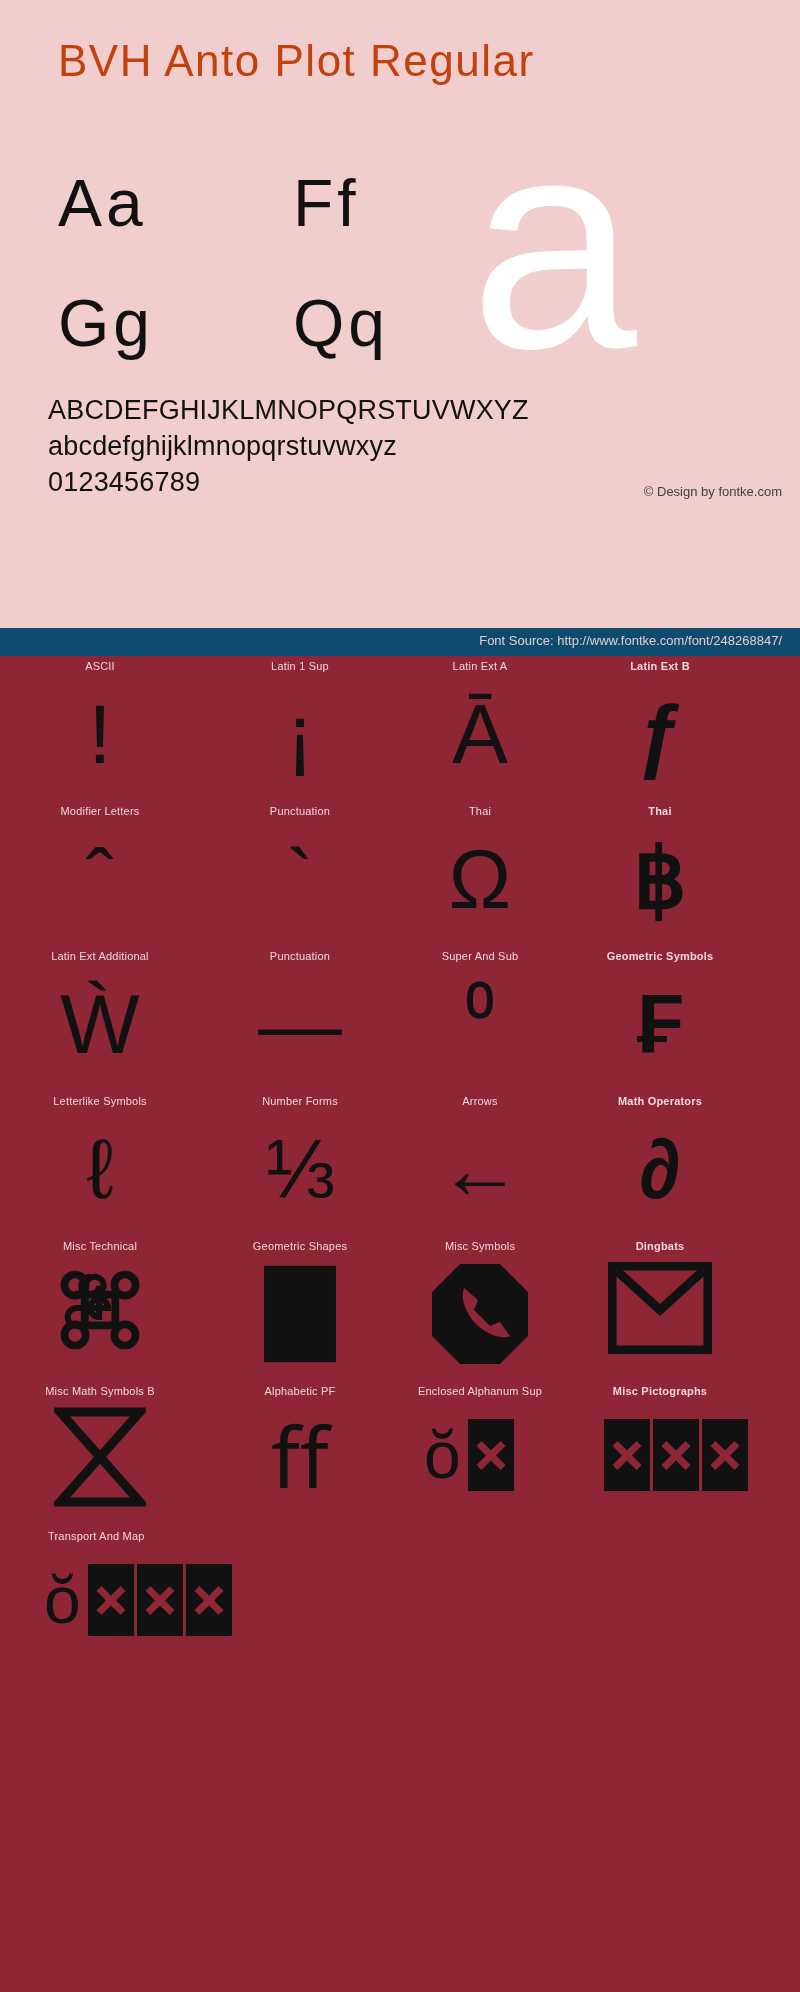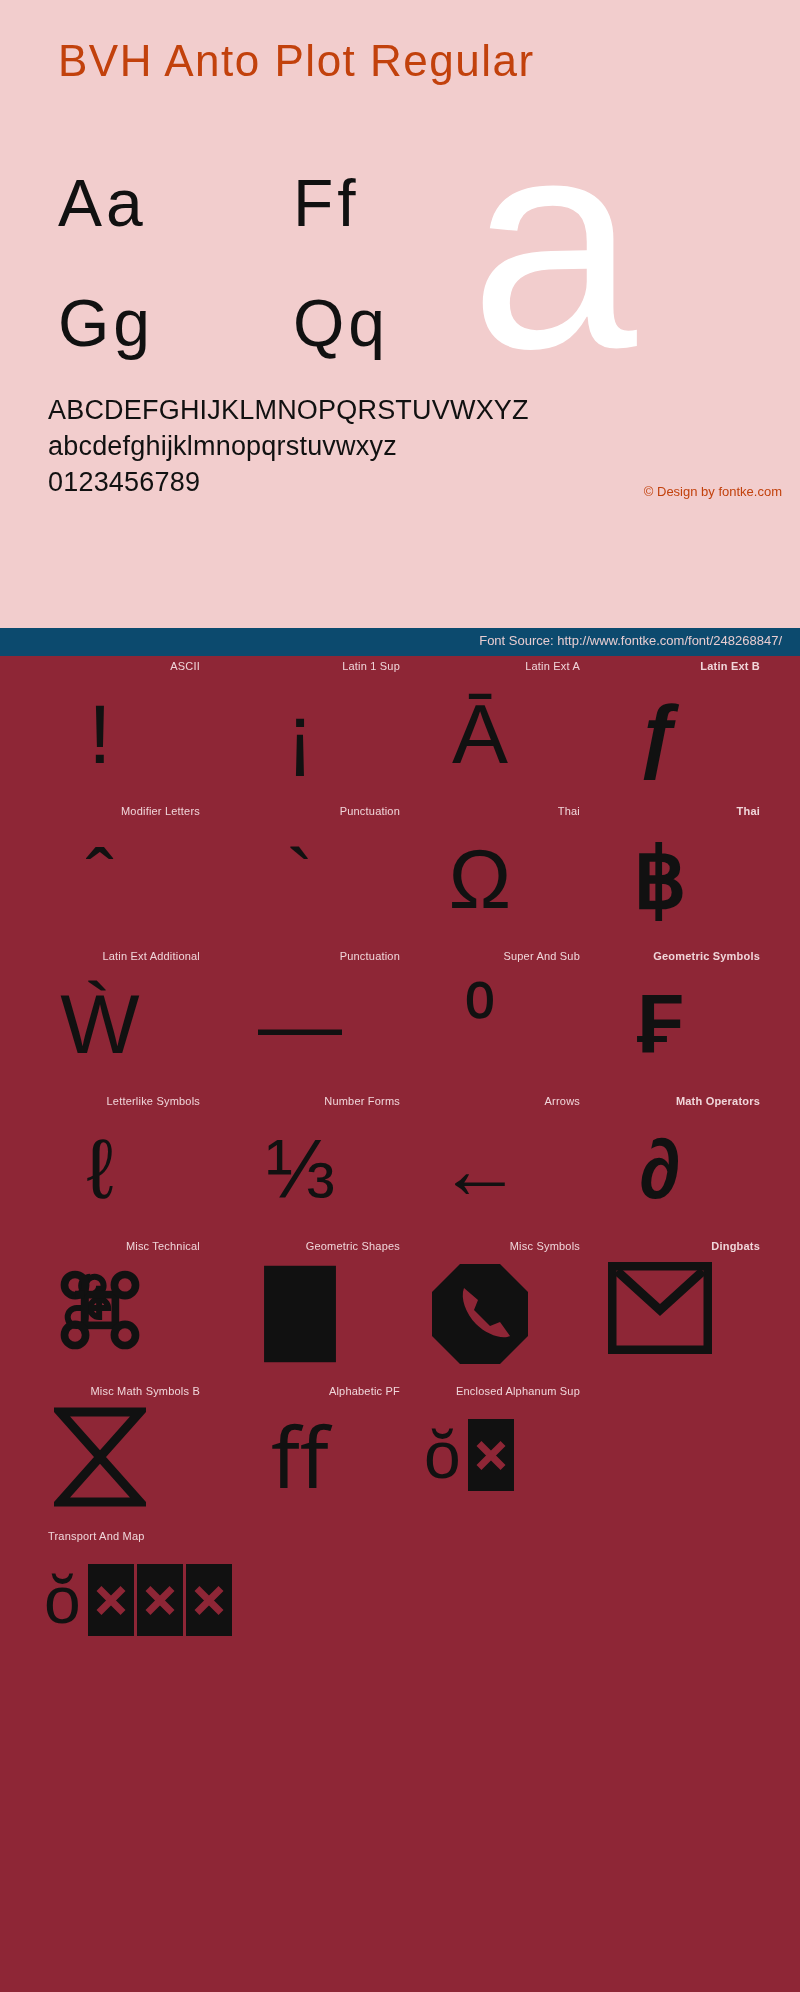--- a/index.html
+++ b/index.html
@@ -88,21 +88,21 @@
     letter-spacing: 0.2px;
     color: #111111;
     white-space: nowrap;
   }
 
   .credit {
     position: absolute;
     right: 18px;
     top: 484px;
     font-size: 13px;
-    color: #c2410c;
+    color: #404040;
     white-space: nowrap;
   }
 
   
   .source-bar {
     position: absolute;
     left: 0;
     top: 628px;
     width: 800px;
     height: 28px;
@@ -138,21 +138,21 @@
   .bc-0 { left: 0px;   }
   .bc-1 { left: 200px; }
   .bc-2 { left: 380px; }
   .bc-3 { left: 560px; font-weight: bold; }
 
   .block-label {
     position: absolute;
     top: 0px;
     left: 0;
     width: 200px;
-    text-align: right;
+    text-align: center;
     font-size: 11px;
     color: #f0d6da;
     white-space: nowrap;
     letter-spacing: 0.2px;
   }
   .block-glyph {
     position: absolute;
     top: 18px;
     left: 0;
     width: 200px;
@@ -384,20 +384,28 @@
           </svg>
         </div>
       </div>
       <div class="block-cell bc-2">
         <div class="block-label">Enclosed Alphanum Sup</div>
         <div class="tofu-run">
           <span class="tofu-pre">ŏ</span>
           <span class="tofu-box"></span>
         </div>
       </div>
+      <div class="block-cell bc-3">
+        <div class="block-label">Misc Pictographs</div>
+        <div class="tofu-run">
+          <span class="tofu-box"></span>
+          <span class="tofu-box"></span>
+          <span class="tofu-box"></span>
+        </div>
+      </div>
     </div>
 
     <div class="block-row">
       <div class="block-cell bc-0">
         <div class="block-label" style="text-align:left; padding-left:48px; box-sizing:border-box;">Transport And Map</div>
         <div class="tofu-run">
           <span class="tofu-pre">ŏ</span>
           <span class="tofu-box"></span>
           <span class="tofu-box"></span>
           <span class="tofu-box"></span>

